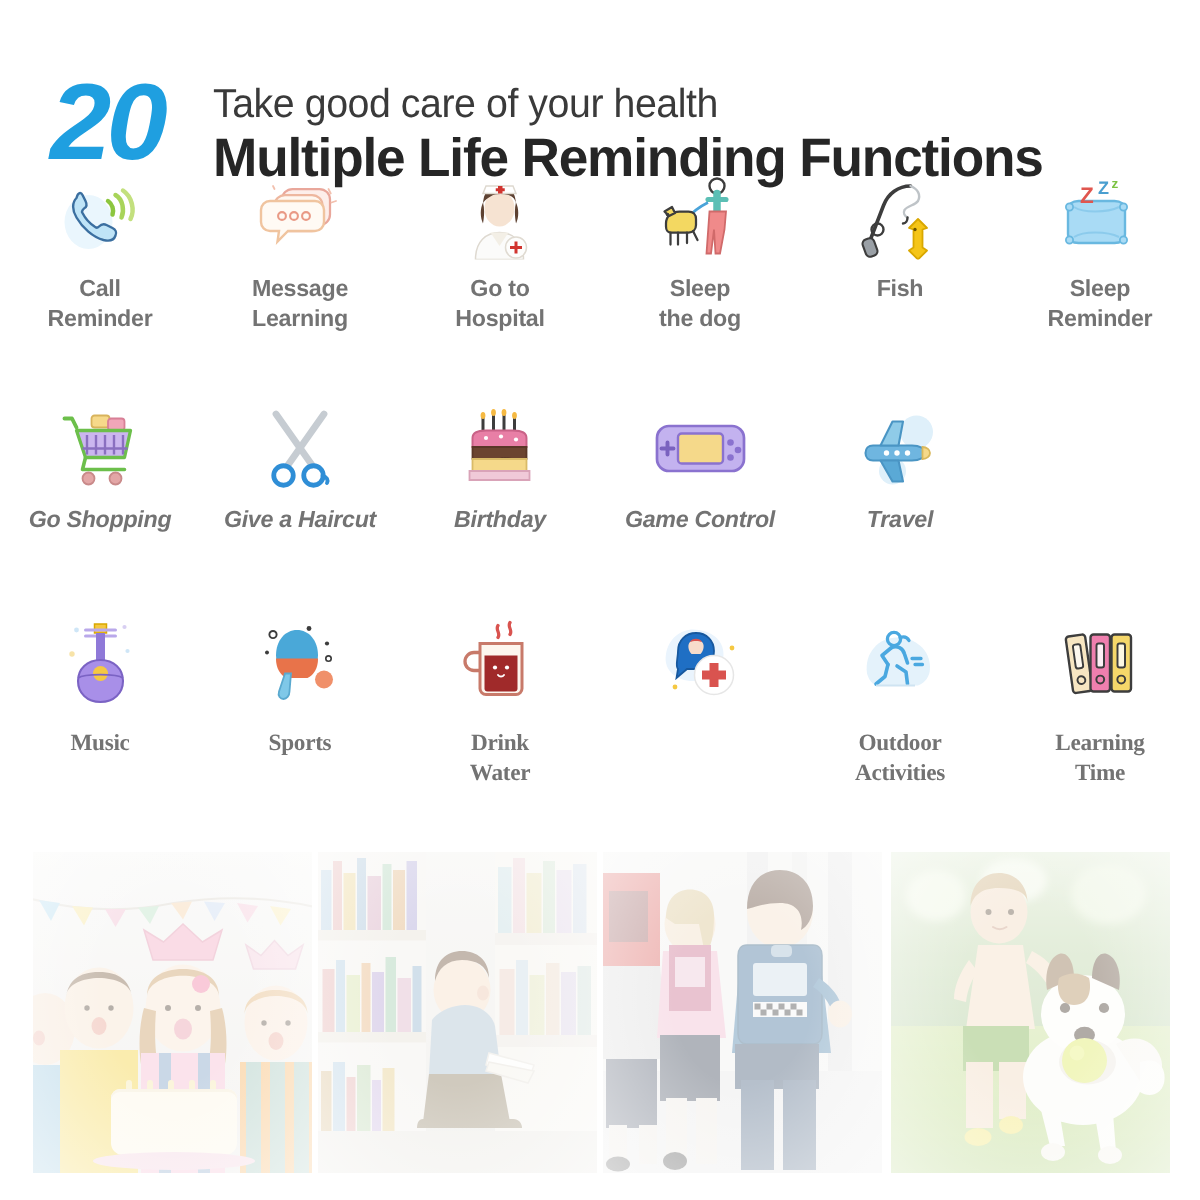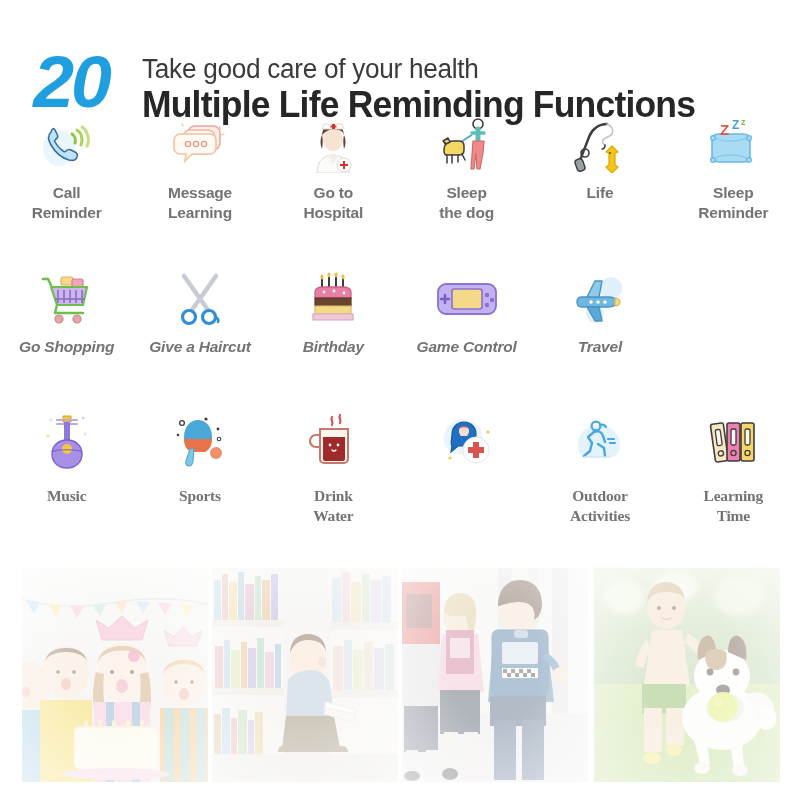--- a/index.html
+++ b/index.html
@@ -221,21 +221,21 @@
         <svg width="54" height="56" viewBox="0 0 54 56">
           <path d="M6 46l10-26c3-8 10-13 18-13" stroke="#3d3d3d" stroke-width="2.4" fill="none" stroke-linecap="round"></path>
           <rect x="3" y="42" width="8" height="12" rx="3" fill="#9aa0a6" stroke="#3d3d3d" stroke-width="1.4" transform="rotate(-20 7 48)"></rect>
           <circle cx="12" cy="36" r="4" fill="none" stroke="#3d3d3d" stroke-width="1.6"></circle>
           <path d="M34 7c5 2 7 6 5 10-2 3-7 3-9 6-1 2 0 4 2 5" stroke="#bfc4c8" stroke-width="1.6" fill="none" stroke-linecap="round"></path>
           <path d="M32 28c0 2-1 4-3 4" stroke="#3d3d3d" stroke-width="1.6" fill="none" stroke-linecap="round"></path>
           <path d="M33 35l6-6 6 6-3 1v12l3 2-6 6-6-6 3-2V36z" fill="#f5c518" stroke="#d9a800" stroke-width="1.2" stroke-linejoin="round"></path>
           <circle cx="37" cy="36" r="1.1" fill="#6b5400"></circle>
         </svg>
       </div>
-      <div class="cell-label">Life</div>
+      <div class="cell-label">Fish</div>
     </div>
 
     <div class="cell">
       <div class="icon-box">
         <svg width="58" height="54" viewBox="0 0 58 54">
           <path d="M8 22c0-4 3-6 7-6h24c4 0 7 2 7 6v16c0 4-3 6-7 6H15c-4 0-7-2-7-6z" fill="#a9dbf5" stroke="#69b8e0" stroke-width="1.6"></path>
           <path d="M12 20c6 4 22 4 30 0M12 40c6-4 22-4 30 0" stroke="#8ccbec" stroke-width="1.4" fill="none"></path>
           <circle cx="9" cy="20" r="2.4" fill="#a9dbf5" stroke="#69b8e0" stroke-width="1.2"></circle>
           <circle cx="45" cy="20" r="2.4" fill="#a9dbf5" stroke="#69b8e0" stroke-width="1.2"></circle>
           <circle cx="9" cy="42" r="2.4" fill="#a9dbf5" stroke="#69b8e0" stroke-width="1.2"></circle>

